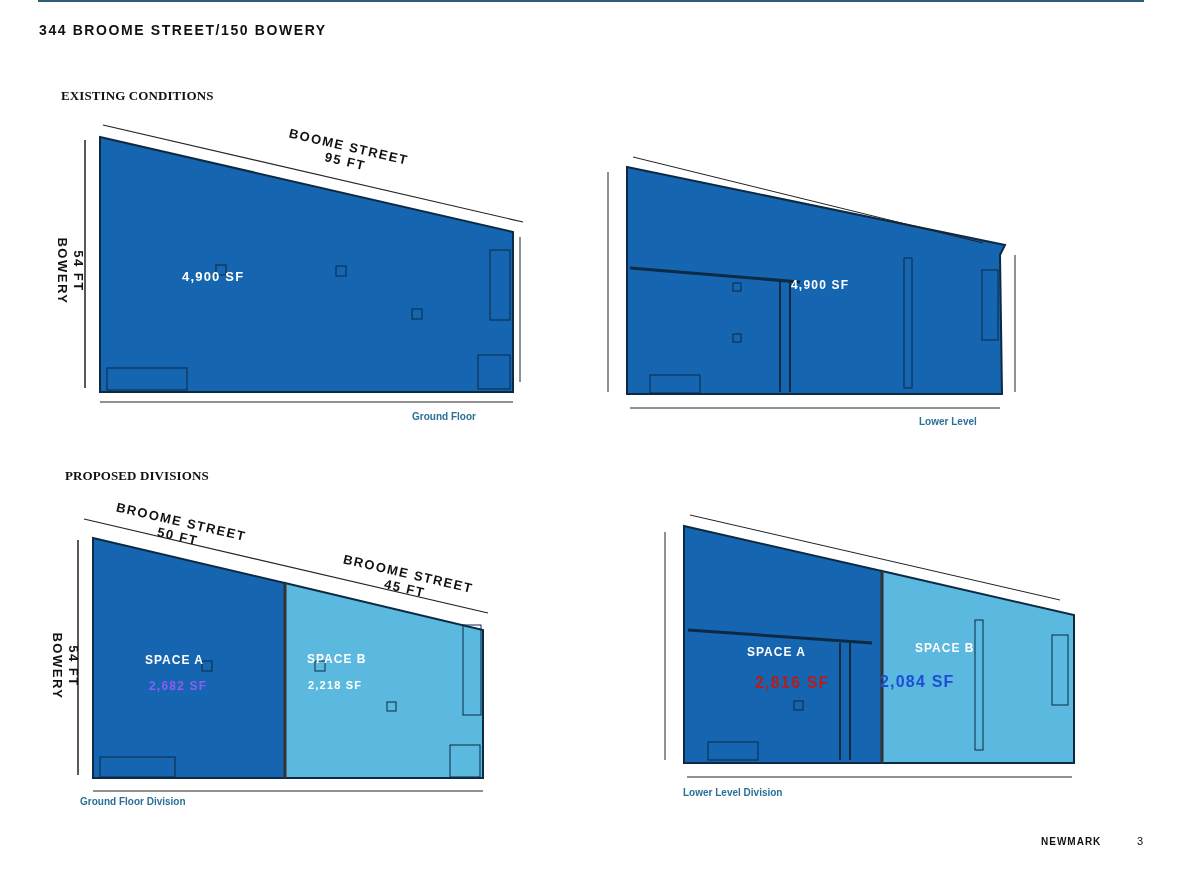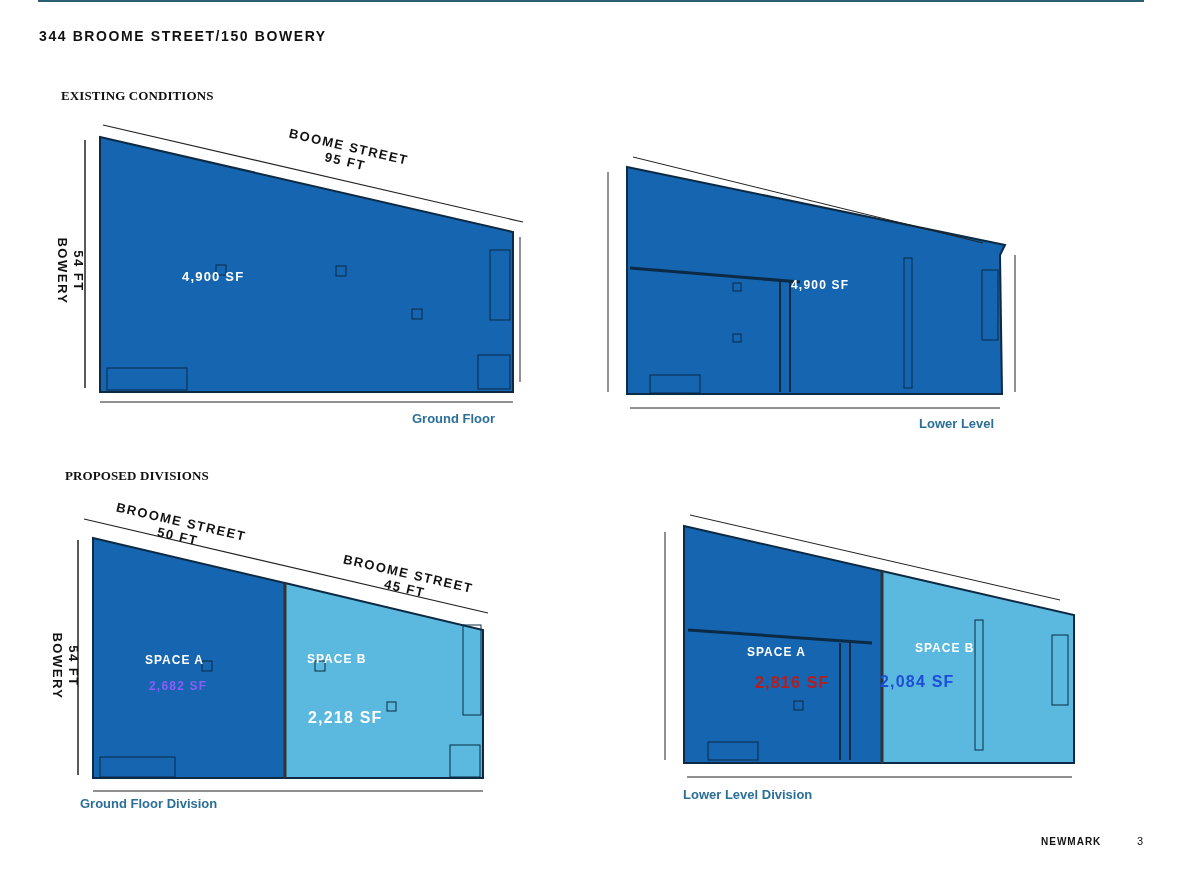--- a/index.html
+++ b/index.html
@@ -1,20 +1,20 @@
 <!DOCTYPE html>
 <html><head>
 <meta charset="utf-8">
 <style>
   html, body { margin:0; padding:0; background:#fff; }
   body { width:1183px; height:870px; position:relative; overflow:hidden; font-family:"Liberation Sans", sans-serif; color:#111; }
   .topline { position:absolute; left:38px; top:0; width:1106px; height:2px; background:#2c5f73; }
-  .doc-title { position:absolute; left:39px; top:22px; font-size:14px; font-weight:bold; letter-spacing:1.6px;margin-top:6px; }
+  .doc-title { position:absolute; left:39px; top:22px; font-size:14px; font-weight:bold; letter-spacing:1.6px; }
   .section-head { position:absolute; font-size:13px; font-weight:bold; letter-spacing:0.1px;font-family:Liberation Serif, serif; }
-  .caption { position:absolute; font-size:13px; font-weight:bold; color:#2b6f98; }
+  .caption { position:absolute; font-size:10px; font-weight:bold; color:#2b6f98; }
   .plan { position:absolute; left:0; top:0; }
   .footer-brand { position:absolute; left:1041px; top:836px; font-size:10px; font-weight:bold; letter-spacing:1px; }
   .footer-page { position:absolute; left:1137px; top:835px; font-size:11px; }
 </style>
 </head>
 <body>
 
 <div class="topline"></div>
 <div class="doc-title">344 BROOME STREET/150 BOWERY</div>
 
@@ -85,21 +85,21 @@
   <div>BROOME STREET</div>
   <div>45 FT</div>
 </div>
 <div style="position:absolute; left:31px; top:650px; transform:rotate(90deg); font-size:13px; font-weight:bold; letter-spacing:1.5px; text-align:center; line-height:16px;">
   <div>54 FT</div>
   <div>BOWERY</div>
 </div>
 <div style="position:absolute; left:145px; top:653px; color:#fff; font-size:12px; font-weight:bold; letter-spacing:1px;">SPACE A</div>
 <div style="position:absolute; left:149px; top:679px; color:#8b5cf6; font-size:12px; font-weight:bold; letter-spacing:1.2px;">2,682 SF</div>
 <div style="position:absolute; left:307px; top:652px; color:#fff; font-size:12px; font-weight:bold; letter-spacing:1px;">SPACE B</div>
-<div style="position:absolute; left:308px; top:709px; color:#fff; font-size:16px; font-weight:bold; letter-spacing:1.2px;">2,218 SF</div>
+<div style="position:absolute; left:308px; top:679px; color:#fff; font-size:11px; font-weight:bold; letter-spacing:1.2px;">2,218 SF</div>
 <div class="caption" style="left:80px; top:796px;">Ground Floor Division</div>
 
 <svg class="plan" width="1183" height="870">
   <polygon points="684,526 882,571 882,763 684,763" fill="#1565b0" stroke="#0d2a44" stroke-width="2"></polygon>
   <polygon points="882,571 1074,615 1074,763 882,763" fill="#5bb8de" stroke="#0d2a44" stroke-width="2"></polygon>
   <line x1="882" y1="571" x2="882" y2="763" stroke="#333" stroke-width="3"></line>
   <line x1="690" y1="515" x2="1060" y2="600" stroke="#222" stroke-width="1"></line>
   <line x1="665" y1="532" x2="665" y2="760" stroke="#222" stroke-width="1"></line>
   <line x1="687" y1="777" x2="1072" y2="777" stroke="#222" stroke-width="1"></line>
   <line x1="688" y1="630" x2="872" y2="643" stroke="#0d2a44" stroke-width="3"></line>

